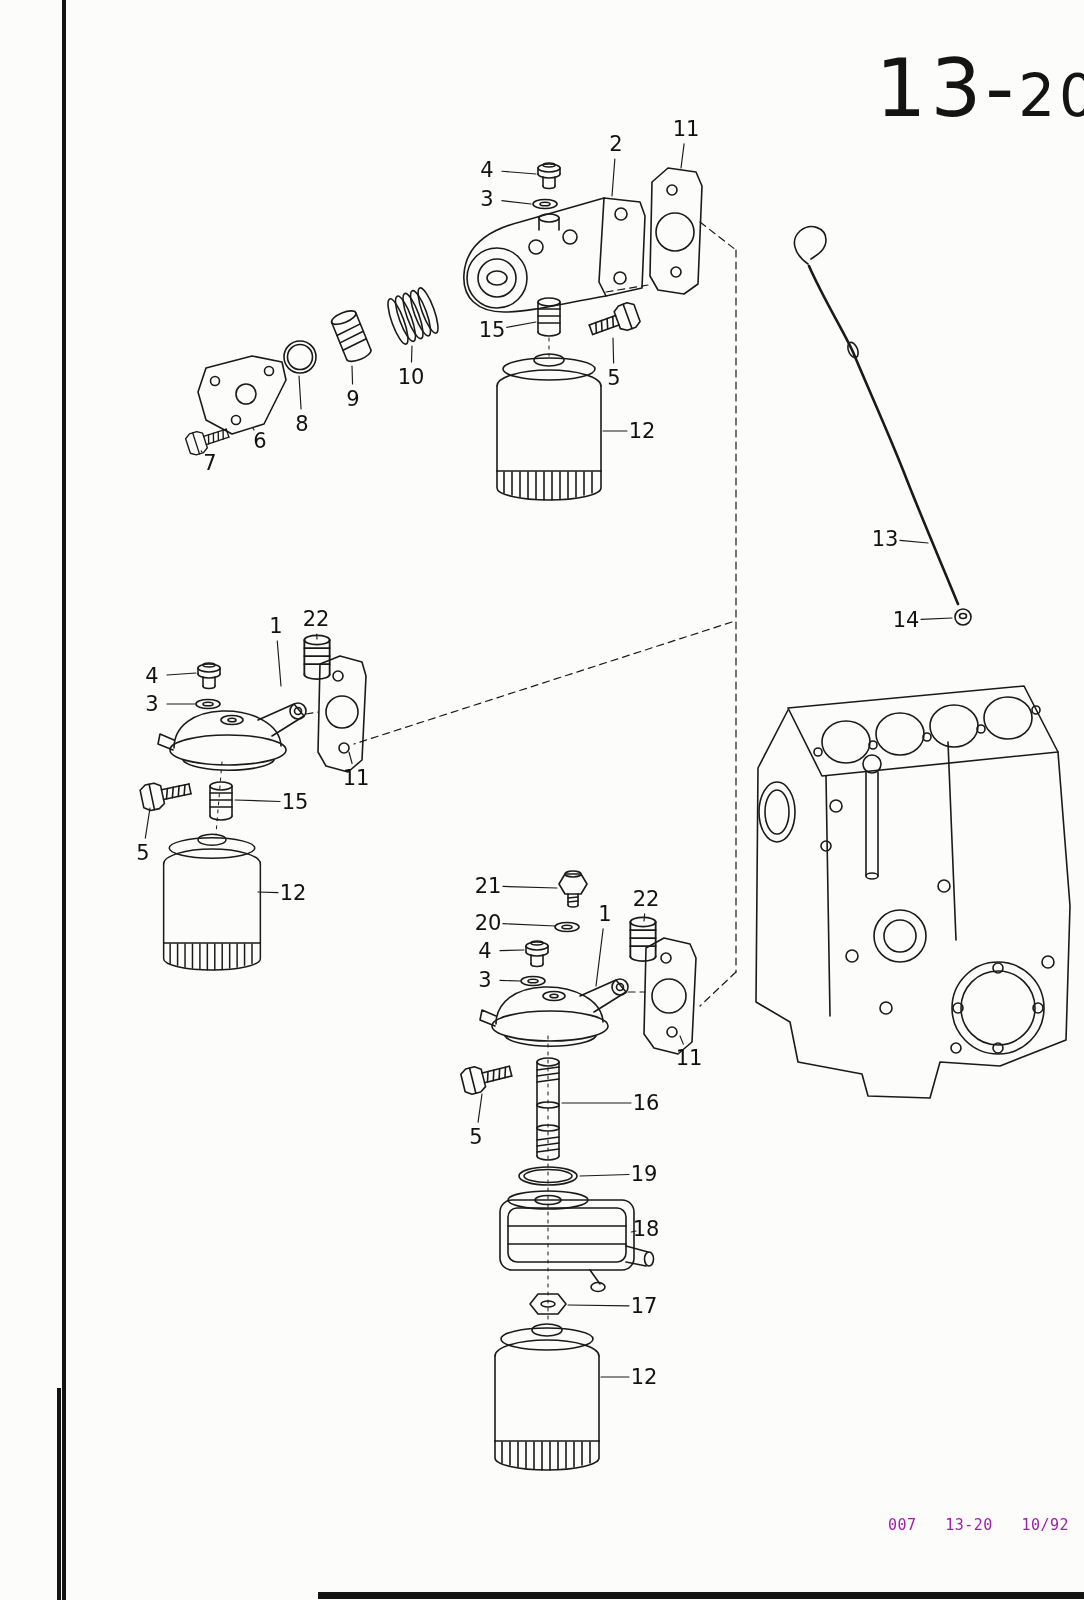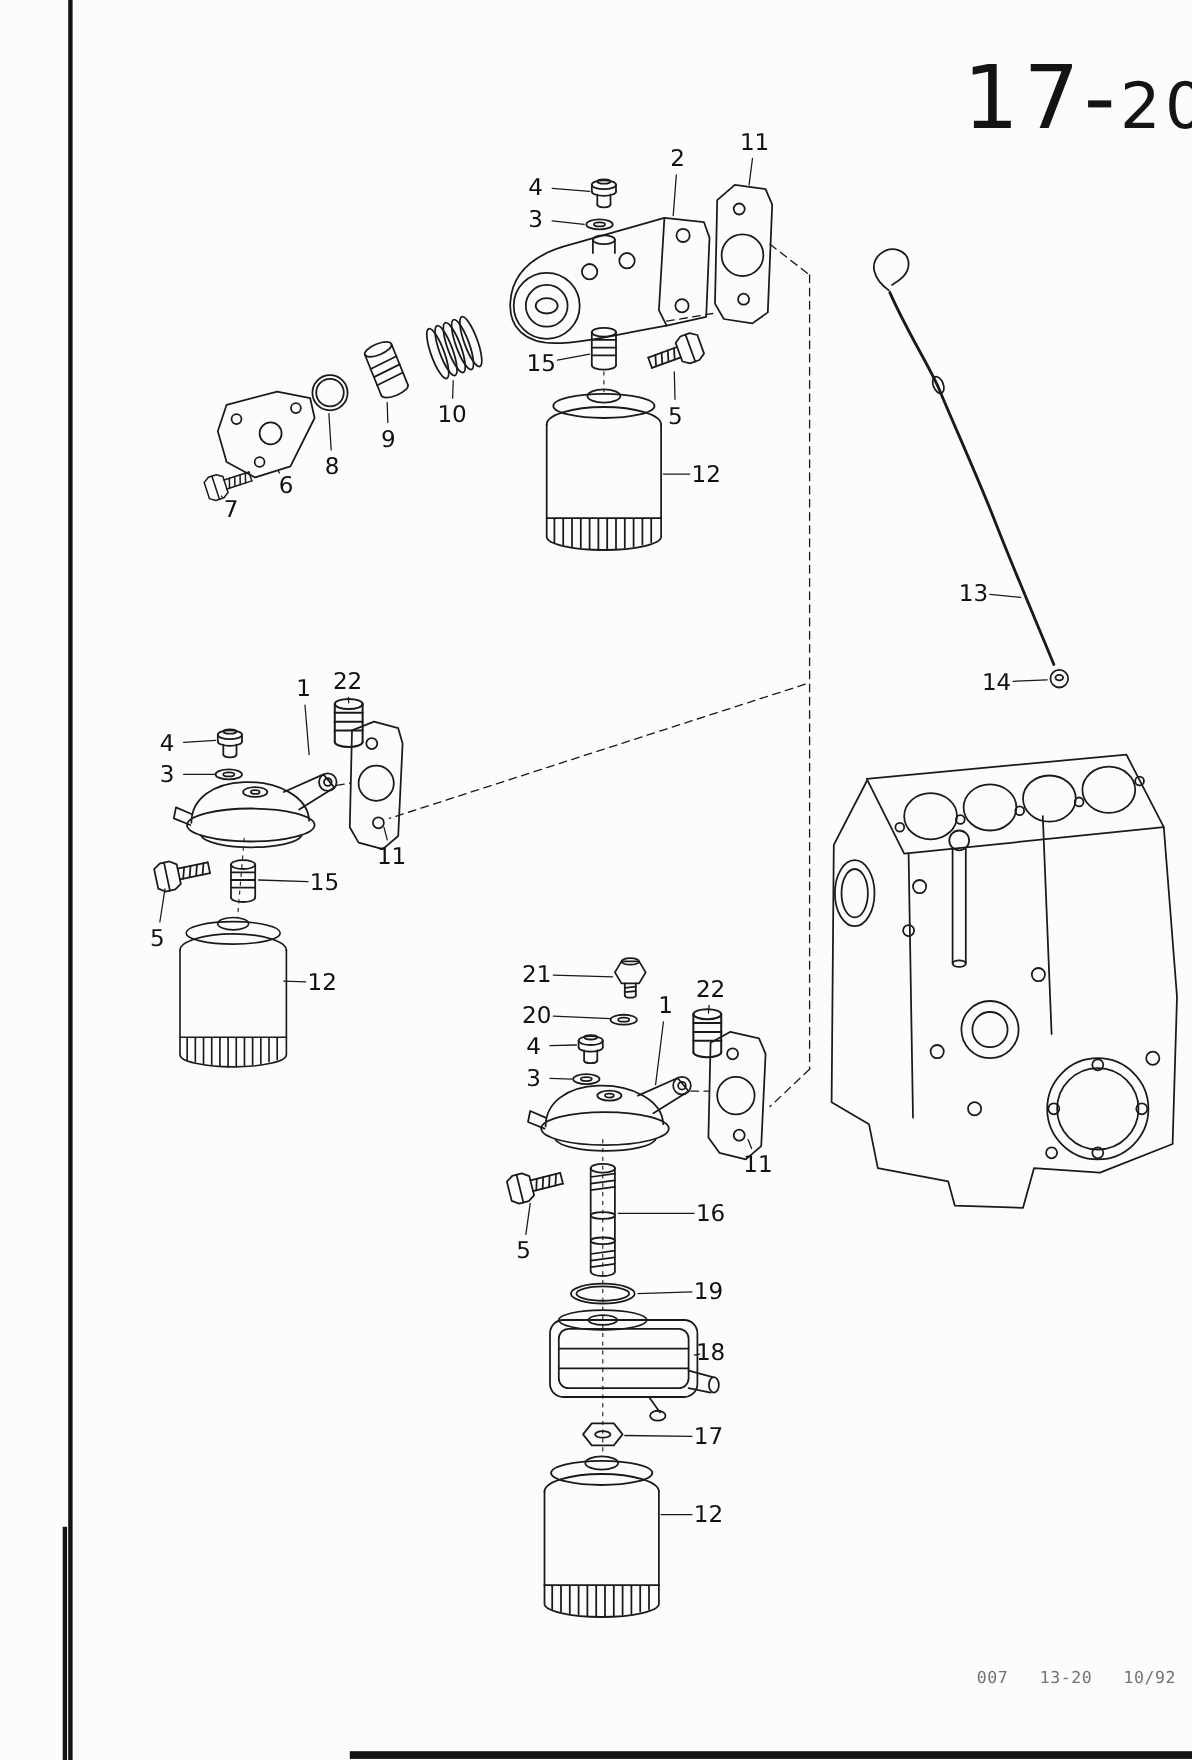--- a/index.html
+++ b/index.html
@@ -3,40 +3,40 @@
 <meta charset="utf-8">
 <style>
   html,body{margin:0;padding:0;background:#e9e9e9;}
   .page{position:relative;width:1084px;height:1600px;background:#fcfcfa;overflow:hidden;
         font-family:"DejaVu Sans",sans-serif;color:#111;}
   .vline,.hline{position:absolute;background:#141414;}
   .page-number{position:absolute;top:42px;right:-16px;font-size:80px;font-weight:500;
                letter-spacing:4px;white-space:nowrap;color:#141414;}
   .page-number .sub{font-size:58px;}
   .footer-code{position:absolute;top:1516px;left:888px;font-family:"DejaVu Sans Mono",monospace;
-               font-size:15px;letter-spacing:0.5px;white-space:pre;color:#737373;}
+               font-size:15px;letter-spacing:0.5px;white-space:pre;color:#a21caf;}
   svg.art{position:absolute;left:0;top:0;}
   .art path,.art line,.art circle,.art ellipse,.art polygon,.art polyline,.art rect{
       fill:none;stroke:#1a1a1a;stroke-width:1.6;stroke-linecap:round;stroke-linejoin:round;}
   .art line.leader{stroke-width:1.15;}
   .art .dash{stroke-width:1.2;stroke-dasharray:7 5;}
   .art .axis{stroke-width:1;stroke-dasharray:3 5;}
   .art .thick{stroke-width:2.6;}
   .callout-text{font-family:"DejaVu Sans",sans-serif;font-size:21px;fill:#111;stroke:none;}
 </style>
 </head>
 <body>
 
 <div class="page">
 
   <div class="vline" style="left:62px;top:0;width:4px;height:1600px;"></div>
   <div class="vline" style="left:57px;top:1388px;width:4px;height:212px;"></div>
   <div class="hline" style="left:318px;top:1592px;width:766px;height:7px;"></div>
 
-  <div class="page-number"><span>17-</span><span class="sub">20</span></div>
+  <div class="page-number"><span>13-</span><span class="sub">20</span></div>
 
   <div class="footer-code">007   13-20   10/92</div>
 
   <svg class="art" width="1084" height="1600" viewBox="0 0 1084 1600">
     <defs>
       <g id="oilf">
         <ellipse cx="0" cy="4" rx="15" ry="6"></ellipse>
         <ellipse cx="0" cy="13" rx="46" ry="11"></ellipse>
         <path d="M -52 30 A 52 16 0 0 1 52 30"></path>
         <line x1="-52" y1="30" x2="-52" y2="115"></line>

